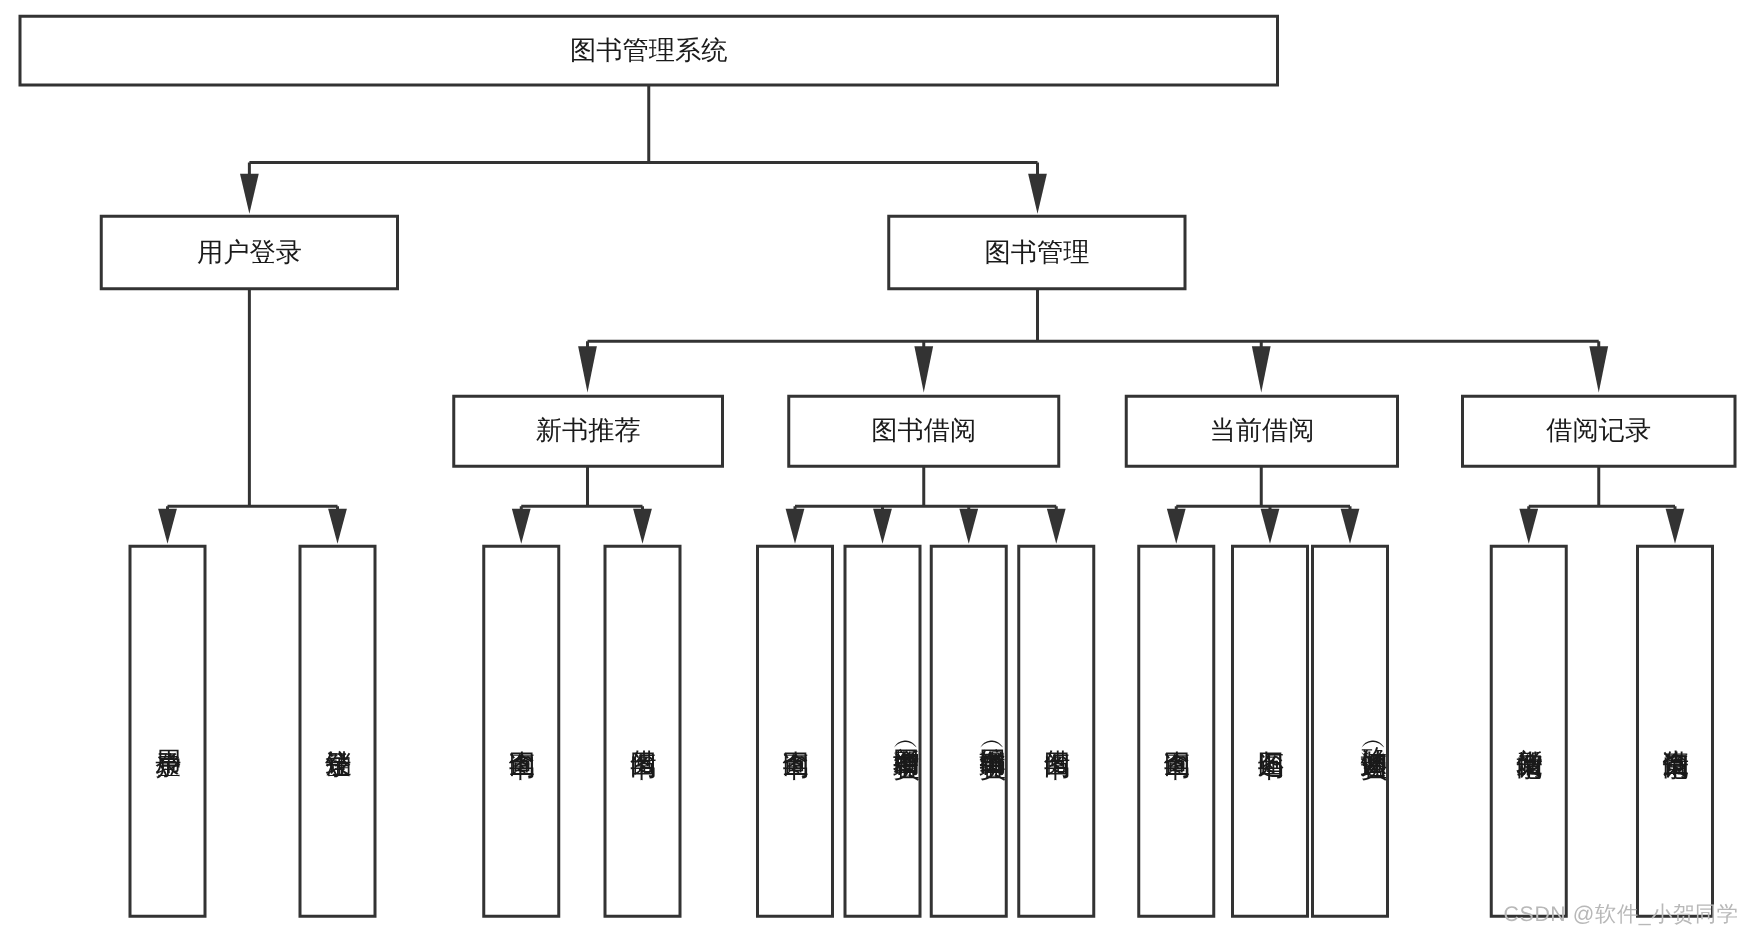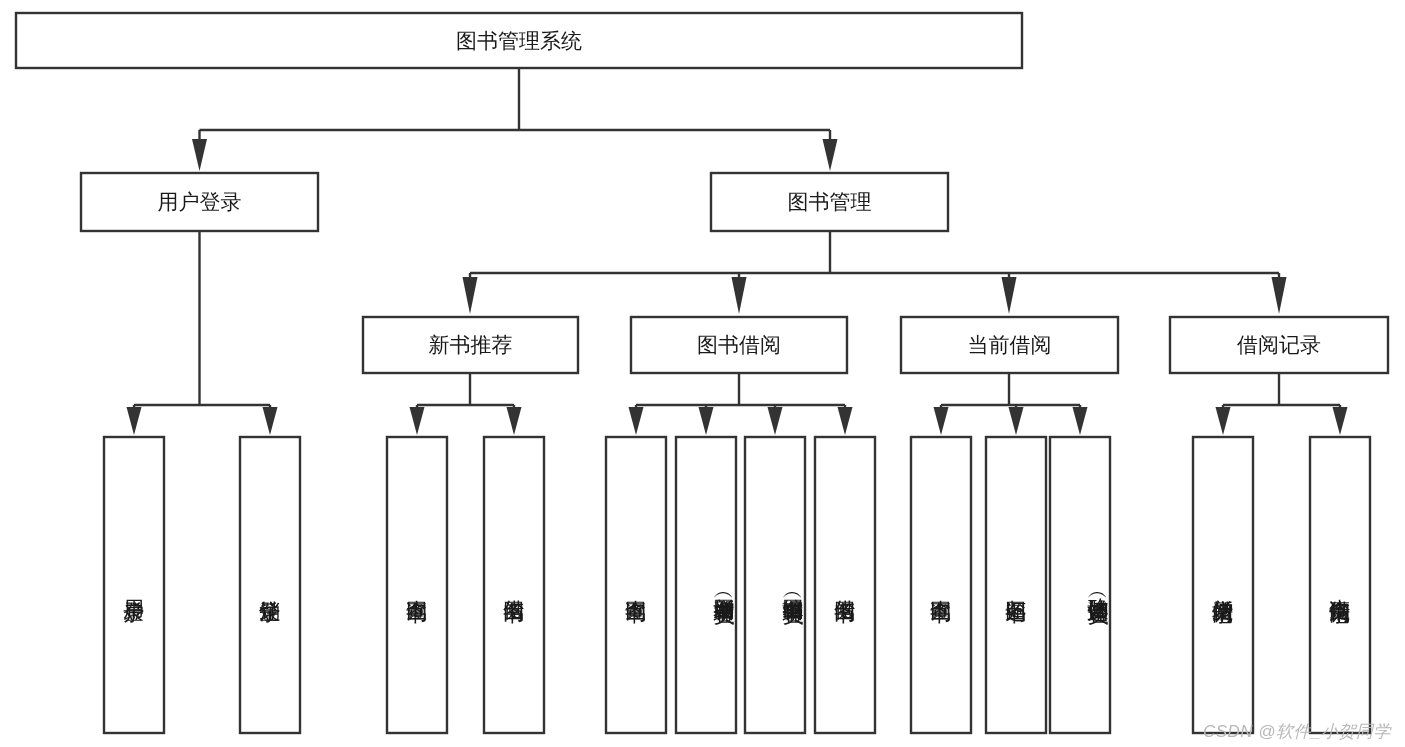--- a/index.html
+++ b/index.html
@@ -65,21 +65,20 @@
   }
   .watermark {
     position: absolute;
     right: 14px;
     bottom: 4px;
     font-family: "Liberation Sans", "DejaVu Sans", sans-serif;
     font-size: 17px;
     color: #b8b8b8;
     letter-spacing: 0.5px;
     white-space: nowrap;
-    font-style: italic;
   }
 </style>
 </head>
 <body>
 
 <div id="diagram-root">
 
   <svg id="tree-svg" viewBox="0 0 1405 747">
     <defs>
       <marker id="arrow" viewBox="0 0 12 14" refX="6" refY="13" markerWidth="12" markerHeight="14" orient="auto-start-reverse" markerUnits="userSpaceOnUse">

